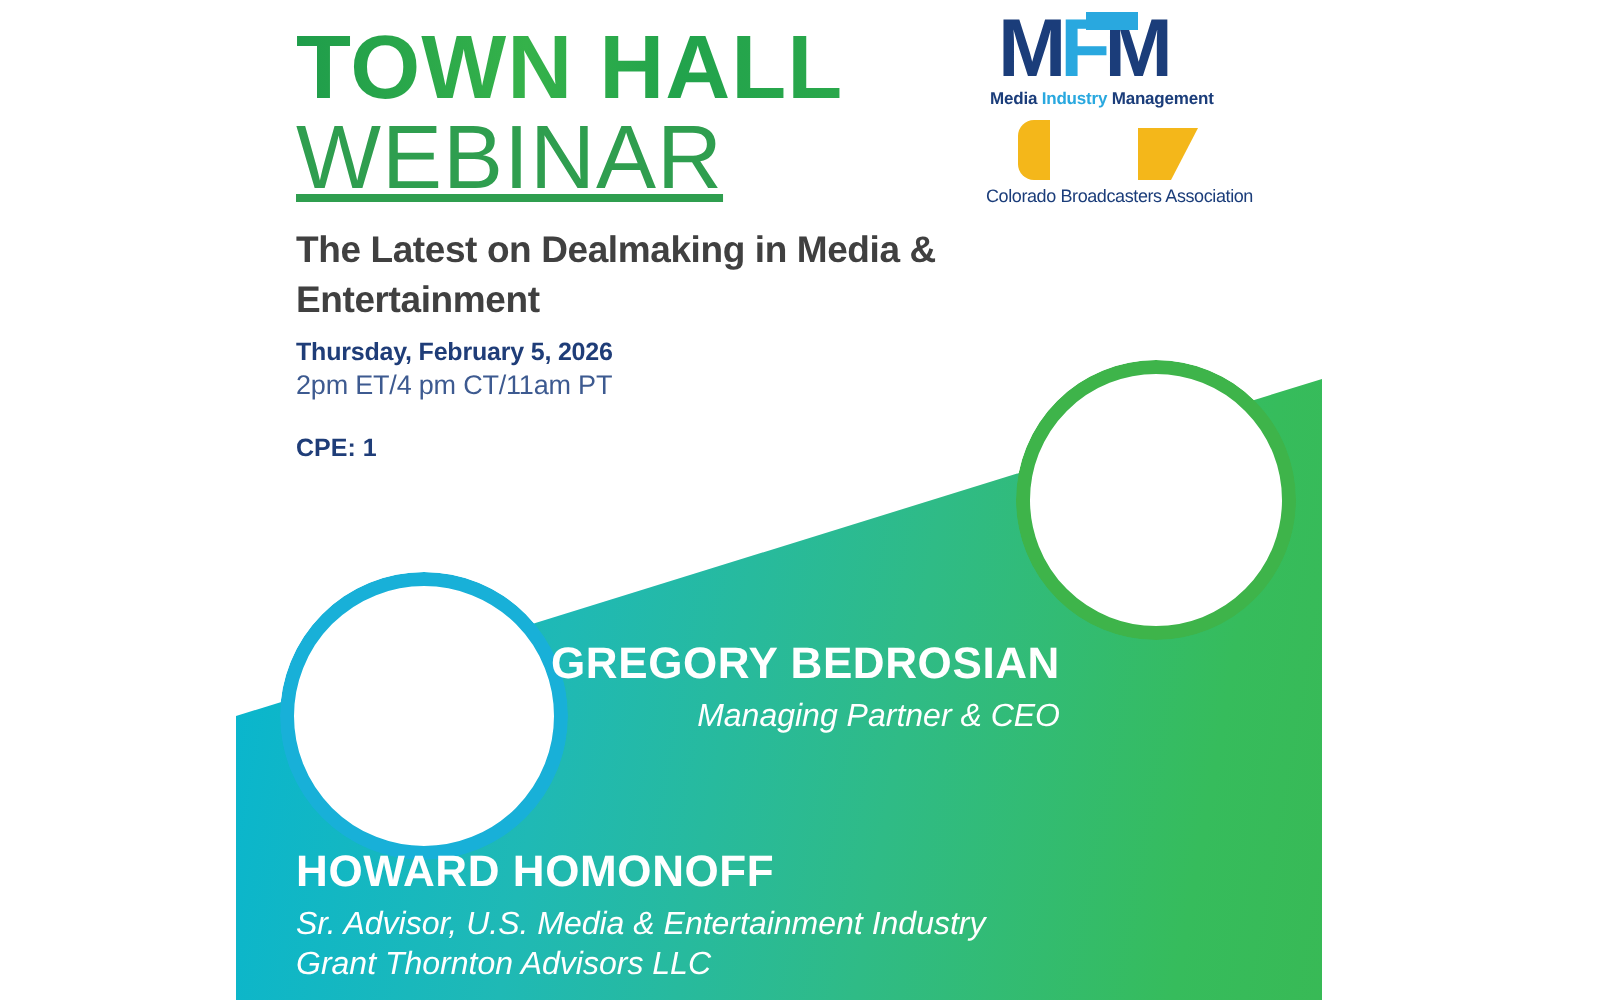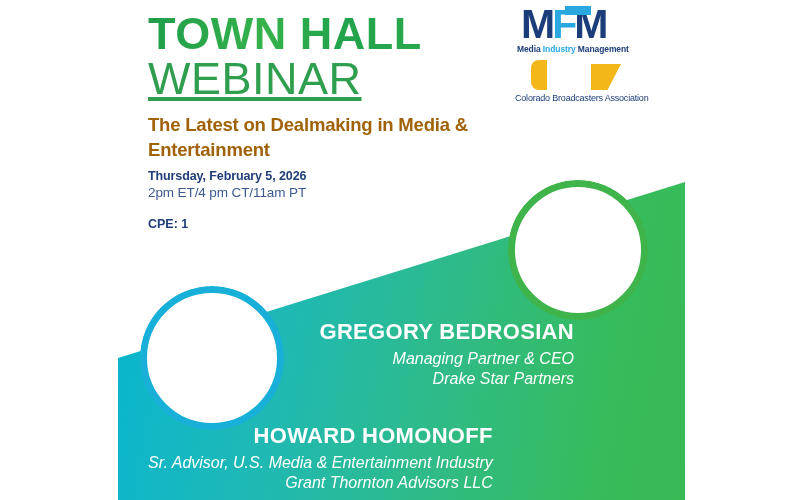--- a/index.html
+++ b/index.html
@@ -7,21 +7,20 @@
     padding: 0;
     background: #ffffff;
   }
   #canvas {
     position: relative;
     width: 661px;
     height: 500px;
     background: #ffffff;
     overflow: hidden;
     font-family: "Liberation Sans", sans-serif;
-    padding-left: 44px;
   }
 
   
   .banner-shape {
     position: absolute;
     left: 0;
     top: 0;
     width: 800px;
     height: 500px;
     background: linear-gradient(100deg, #00b2e0 0%, #00b4d8 12%, #1fb9b5 38%, #2fbb86 58%, #36bc5c 76%, #3cb54a 100%);
@@ -55,21 +54,21 @@
     letter-spacing: 0.5px;
     color: #2f9e4f;
     margin-top: 1px;
     white-space: nowrap;
     text-decoration: underline;
   }
 
   
   .logo-stack {
     position: absolute;
-    left: 509px;
+    left: 487px;
     top: 4px;
     width: 134px;
   }
   .mfm-logo { position: relative; width: 134px; height: 50px; }
   .mfm-letters {
     position: absolute; left: 12px; top: 0;
     font-size: 41px; font-weight: 700; letter-spacing: -3px;
     line-height: 1; color: #1b3d7a;
     font-family: "Liberation Sans", sans-serif;
   }
@@ -107,21 +106,21 @@
   }
   .cba-tagline {
     position: absolute; left: 6px; top: 35px;
     font-size: 9px; font-weight: 400; letter-spacing: -0.2px;
     color: #1b3d7a; white-space: nowrap;
   }
 
   
   .info { position: absolute; left: 148px; top: 113px; width: 380px; }
   .info-title {
-    font-size: 18.5px; font-weight: 700; color: #a16207;
+    font-size: 18.5px; font-weight: 700; color: #404040;
     line-height: 1.33; letter-spacing: -0.2px;
   }
   .info-date {
     margin-top: 7px; font-size: 12.5px; font-weight: 700;
     color: #1f3d78; letter-spacing: -0.1px;
   }
   .info-time {
     margin-top: 2px; font-size: 13.5px; font-weight: 400;
     color: #3d5a90; letter-spacing: -0.1px;
   }
@@ -202,21 +201,21 @@
   .speaker .role {
     font-size: 16px; font-weight: 400; font-style: italic;
     line-height: 1.28; white-space: nowrap; margin-top: 4px;
   }
   .speaker .org {
     font-size: 16px; font-weight: 400; font-style: italic;
     line-height: 1.28; white-space: nowrap;
   }
 
   #speaker-gregory { right: 131px; top: 320px; text-align: right; }
-  #speaker-howard { left: 148px; top: 424px; text-align: right; }
+  #speaker-howard { left: 148px; top: 424px; text-align: left; }
 </style>
 </head>
 <body>
 
 <div id="canvas">
 
   <div class="banner-shape"></div>
 
   <div class="headline">
     <span class="l1">TOWN HALL</span>
@@ -283,21 +282,20 @@
       <div class="h-smile"></div>
       <div class="hair h-hair"></div>
       <div class="hair h-hair2"></div>
     </div>
     <div class="ring"></div>
   </div>
 
   <div class="speaker" id="speaker-gregory">
     <div class="name">GREGORY BEDROSIAN</div>
     <div class="role">Managing Partner &amp; CEO</div>
-    <div class="org">Drake Star Partners</div>
   </div>
 
   <div class="speaker" id="speaker-howard">
     <div class="name">HOWARD HOMONOFF</div>
     <div class="role">Sr. Advisor, U.S. Media &amp; Entertainment Industry</div>
     <div class="org">Grant Thornton Advisors LLC</div>
   </div>
 
 </div>
 

